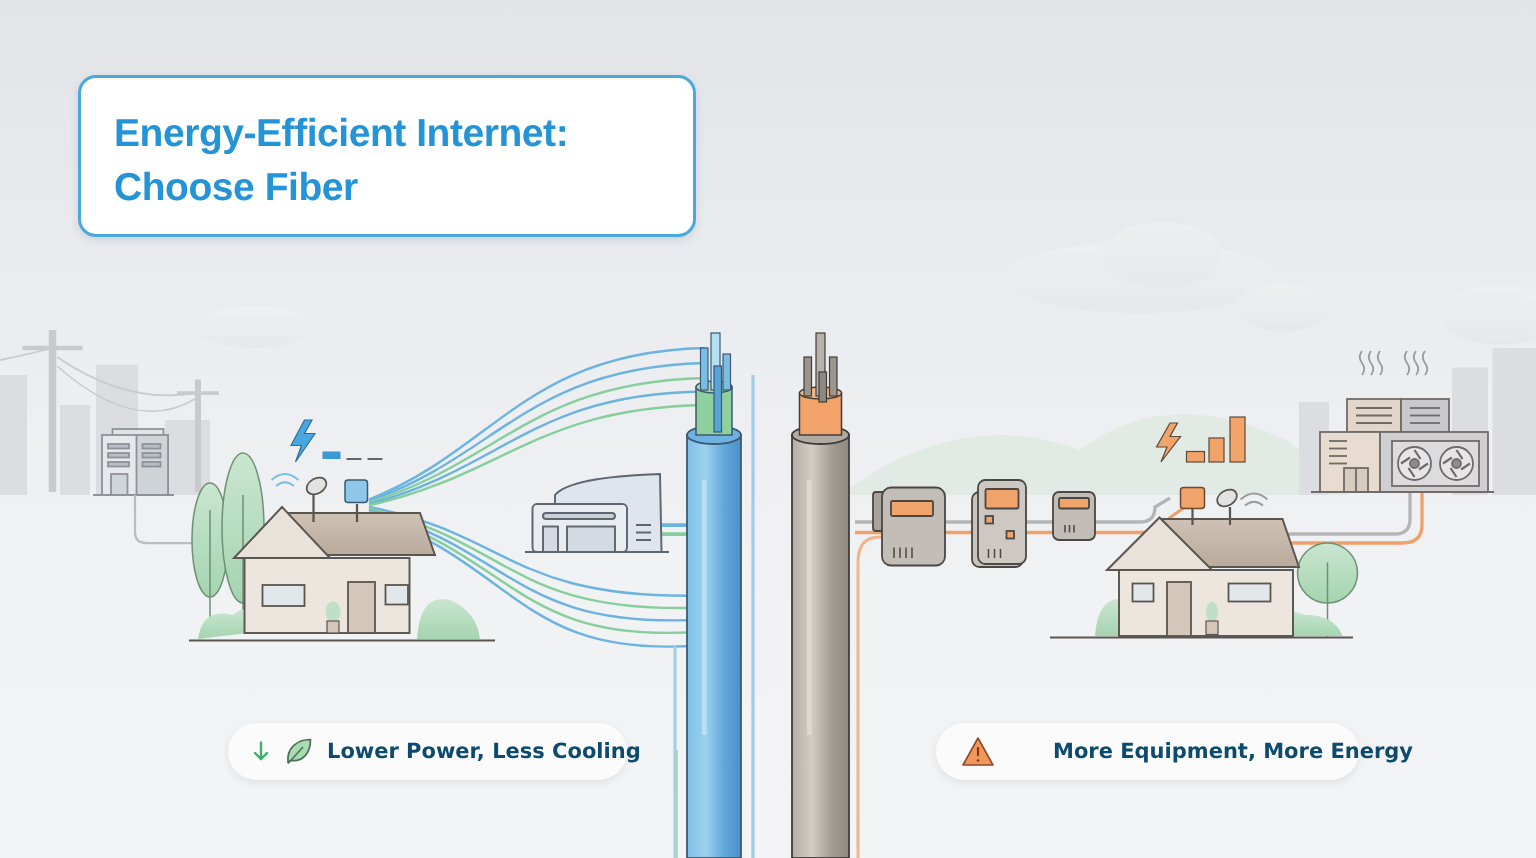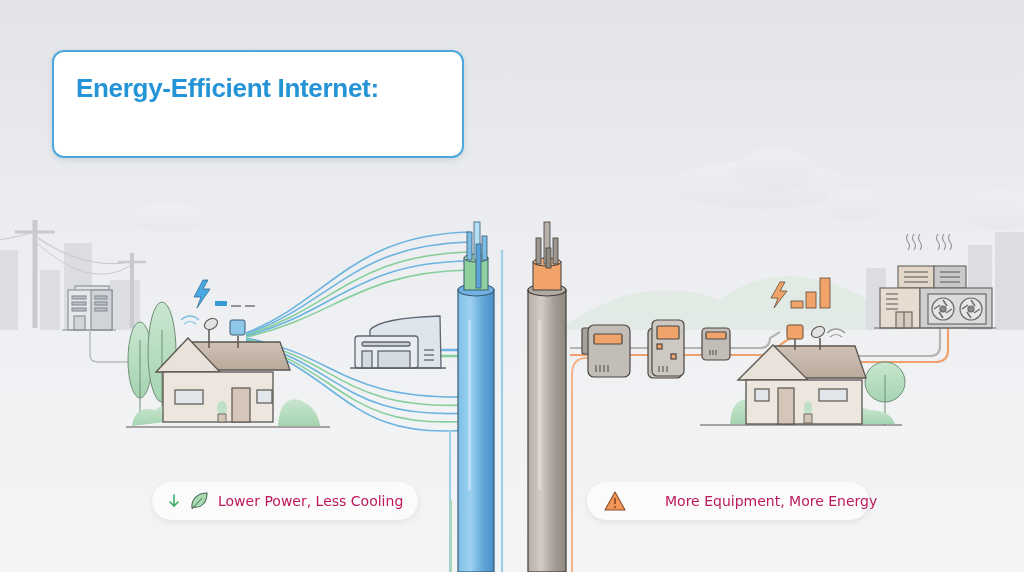--- a/index.html
+++ b/index.html
@@ -5,23 +5,23 @@
   html,body{margin:0;padding:0;}
   body{width:1024px;height:572px;overflow:hidden;font-family:"Liberation Sans",sans-serif;
     background:linear-gradient(180deg,#e2e4e8 0%,#ecedf0 40%,#f1f2f4 70%,#f3f4f6 100%);position:relative;}
   .scene{position:absolute;left:0;top:0;width:1024px;height:572px;}
   .title-card{position:absolute;left:52px;top:50px;width:412px;height:108px;box-sizing:border-box;
     background:#ffffff;border:2px solid #4aa8dc;border-radius:12px;box-shadow:0 2px 6px rgba(80,110,140,.18);
     padding:18px 22px;}
   .title-card h1{margin:0;font-family:Liberation Sans, sans-serif;font-weight:bold;color:#2494d6;font-size:26px;line-height:36px;letter-spacing:-.3px;}
   .pill{position:absolute;height:38px;border-radius:19px;background:#fbfbfc;box-shadow:0 2px 6px rgba(0,0,0,.08);
     display:flex;align-items:center;box-sizing:border-box;padding:0 16px;gap:8px;}
-  .pill .label{font-family:"DejaVu Sans",sans-serif;font-size:14px;color:#be185d;white-space:nowrap;}
+  .pill .label{font-family:"DejaVu Sans",sans-serif;font-size:14px;color:#0c4a6e;white-space:nowrap;font-weight:bold;}
   .pill-left{left:152px;top:482px;width:266px;}
-  .pill-right{left:587px;top:482px;width:282px;gap:38px;}
+  .pill-right{left:624px;top:482px;width:282px;gap:38px;}
   .ico{display:inline-flex;align-items:center;justify-content:center;}
 </style>
 </head>
 <body>
 
 <svg class="scene" width="1024" height="572" viewBox="0 0 1024 572" xmlns="http://www.w3.org/2000/svg">
   <defs>
     <linearGradient id="fiberGrad" x1="0" x2="1" y1="0" y2="0">
       <stop offset="0" stop-color="#7ec0e8"></stop>
       <stop offset="0.35" stop-color="#9dd1ef"></stop>
@@ -290,20 +290,21 @@
     <polygon points="780,282 771,298 778,298 774,308 787,291 780,291 785,282" fill="#f2a36a"></polygon>
     <rect x="791" y="301" width="12" height="7" fill="#f2a36a"></rect>
     <rect x="806" y="292" width="10" height="16" fill="#f2a36a"></rect>
     <rect x="820" y="278" width="10" height="30" fill="#f2a36a"></rect>
   </g>
 </svg>
 
 <div class="title-card">
   <h1>
     <span>Energy-Efficient Internet:</span><br>
+    <span>Choose Fiber</span>
   </h1>
 </div>
 
 <div class="pill pill-left">
   <span class="ico">
     <svg width="12" height="16" viewBox="0 0 12 16">
         <path d="M6 2 L6 13 M2 9 L6 13 L10 9" stroke="#3fae6a" stroke-width="1.6" fill="none" stroke-linecap="round"></path>
       </svg>
   </span>
   <span class="ico">

